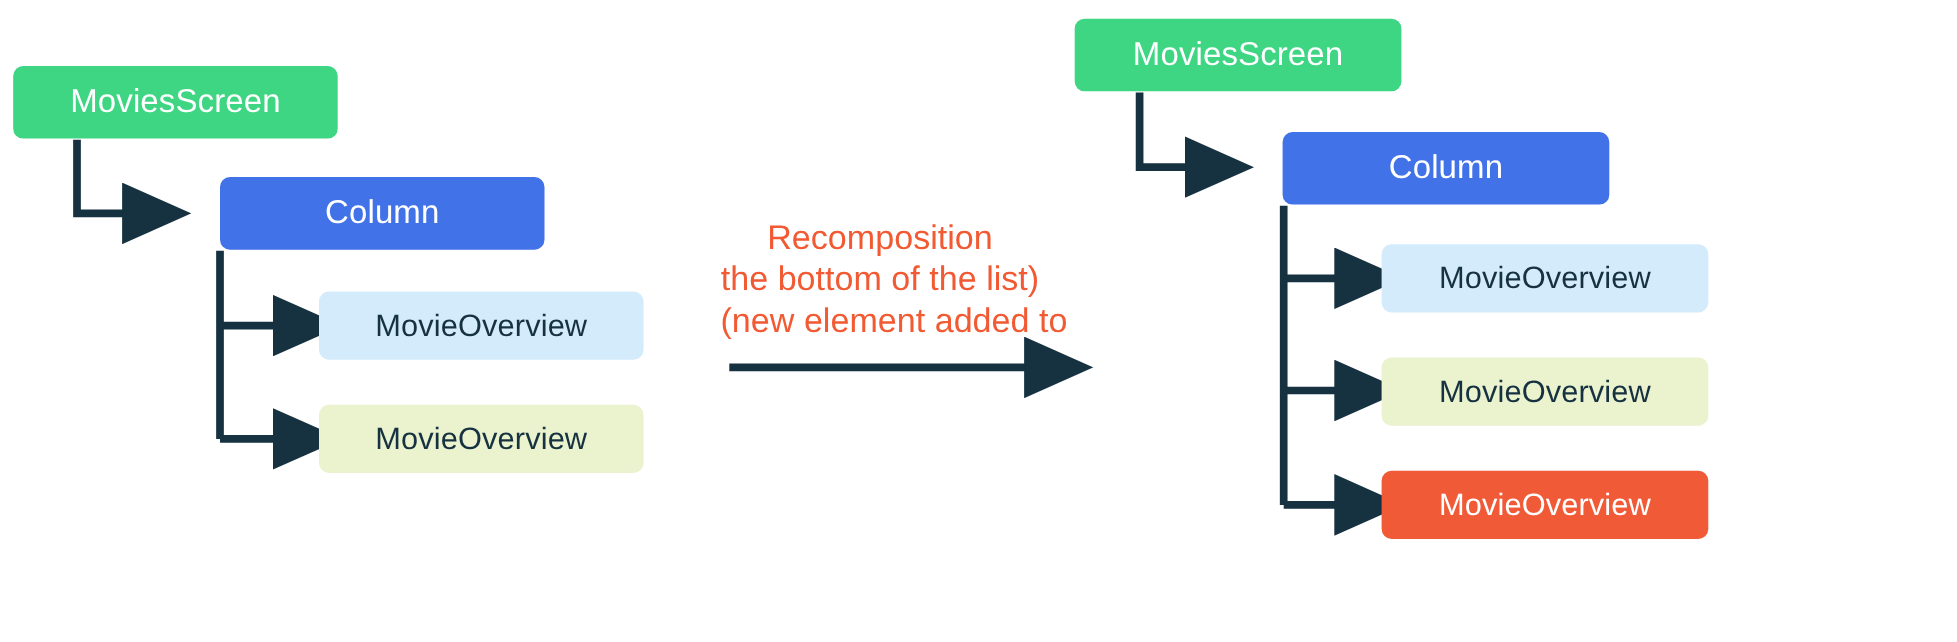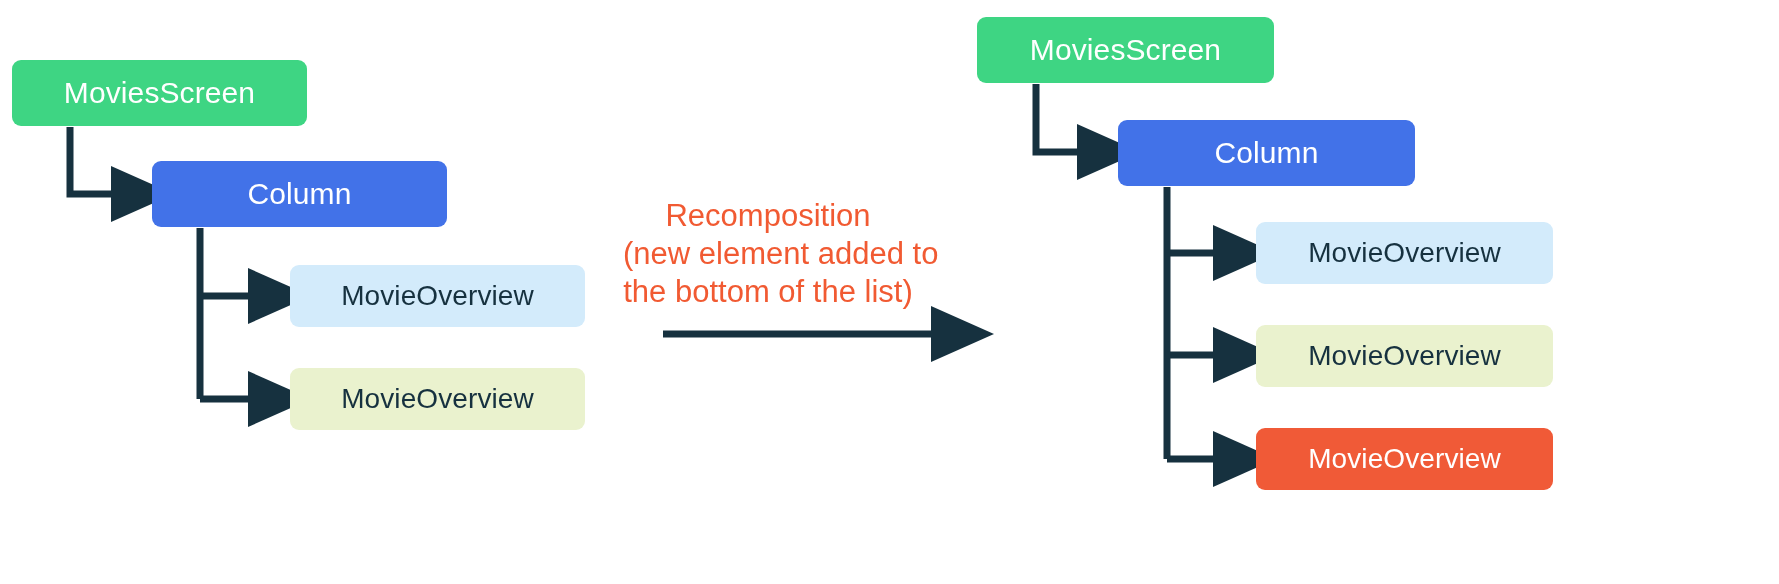--- a/index.html
+++ b/index.html
@@ -22,21 +22,21 @@
     position: absolute;
     box-sizing: border-box;
     border-radius: 9px;
     display: flex;
     align-items: center;
     justify-content: center;
     white-space: nowrap;
     letter-spacing: 0.1px;
   }
   .node-green  { background: #3ED583; color: #ffffff; }
-  .node-blue   { background: #4272E8; color: #ffffff; }
+  .node-blue   { background: #4272E8; color: #ffffff; margin-left: 48px; }
   .node-lblue  { background: #D3EBFB; color: #16313F; }
   .node-lime   { background: #EAF2CE; color: #16313F; }
   .node-orange { background: #F05A37; color: #ffffff; }
 
   svg.wires {
     position: absolute;
     left: 0;
     top: 0;
     width: 1779px;
     height: 584px;
@@ -90,24 +90,24 @@
   </svg>
 
   <div class="node node-green" style="left:12px; top:60px; width:295px; height:66px; font-size:30px;">MoviesScreen</div>
 
   <div class="node node-blue" style="left:152px; top:161px; width:295px; height:66px; font-size:30px;">Column</div>
 
   <div class="node node-lblue" style="left:290px; top:265px; width:295px; height:62px; font-size:28px;">MovieOverview</div>
 
   <div class="node node-lime" style="left:290px; top:368px; width:295px; height:62px; font-size:28px;">MovieOverview</div>
 
-  <div class="caption" style="left:623px; top:197px; width:290px; font-size:31px;">
+  <div class="caption" style="left:655px; top:197px; width:290px; font-size:31px;">
     <div>Recomposition</div>
+    <div>the bottom of the list)</div>
     <div>(new element added to</div>
-    <div>the bottom of the list)</div>
   </div>
 
   <div class="node node-green" style="left:977px; top:17px; width:297px; height:66px; font-size:30px;">MoviesScreen</div>
 
   <div class="node node-blue" style="left:1118px; top:120px; width:297px; height:66px; font-size:30px;">Column</div>
 
   <div class="node node-lblue" style="left:1256px; top:222px; width:297px; height:62px; font-size:28px;">MovieOverview</div>
 
   <div class="node node-lime" style="left:1256px; top:325px; width:297px; height:62px; font-size:28px;">MovieOverview</div>
 

